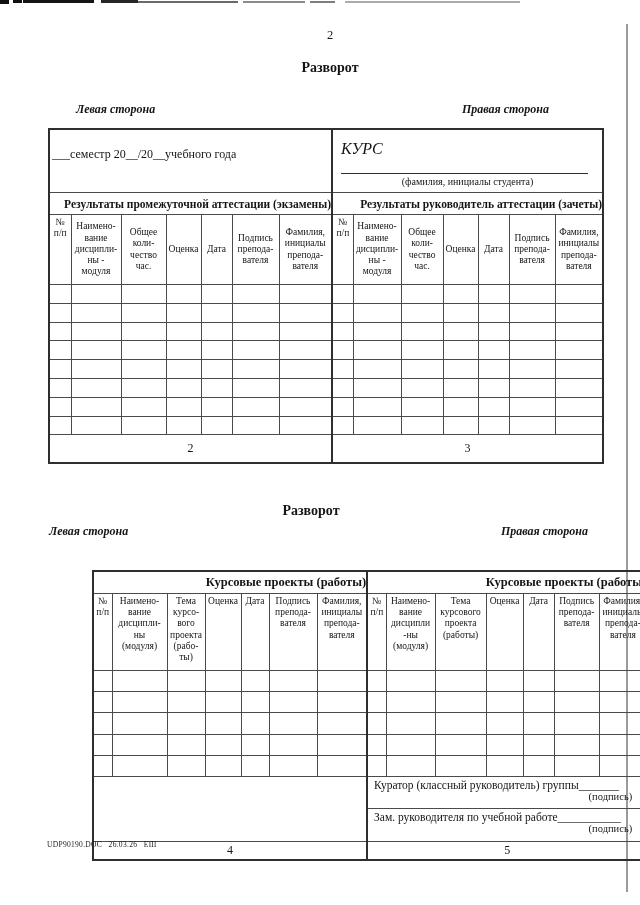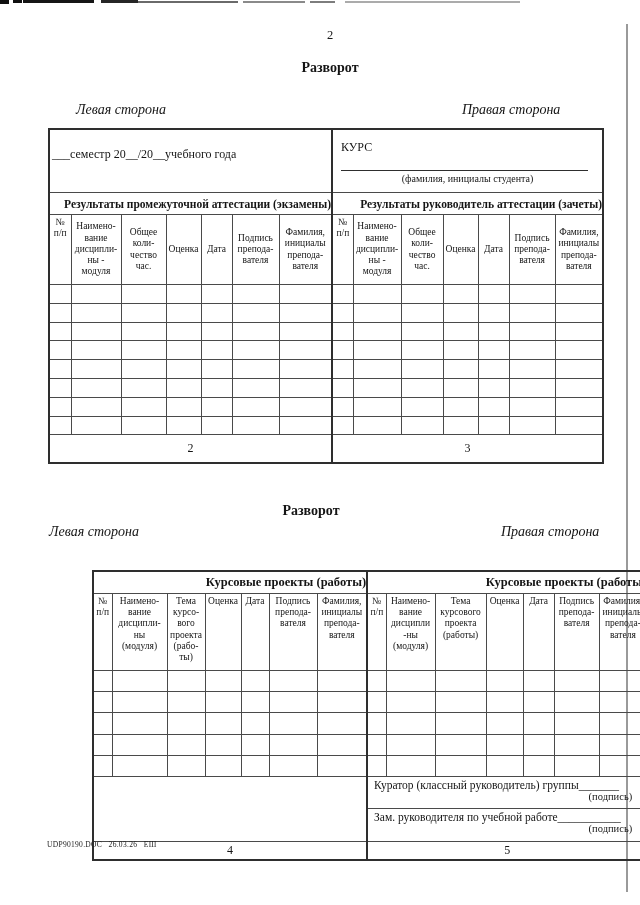--- a/index.html
+++ b/index.html
@@ -13,38 +13,38 @@
   .pageno {
     position:absolute; top:28px; left:0; width:640px; box-sizing:border-box;
     padding-left:20px; text-align:center; font-size:12.5px;
   }
   .h-title {
     position:absolute; left:0; width:640px; box-sizing:border-box;
     text-align:center; font-weight:bold; font-size:14px;
   }
   .h-title.s1 { top:60px; padding-left:20px; }
   .h-title.s2 { top:503px; padding-right:18px; }
-  .side-label { position:absolute; font-style:italic; font-size:14px; }
+  .side-label { position:absolute; font-style:italic; font-size:12px;font-weight:bold; }
   .lbl-s1-left  { left:76px;  top:102px; }
   .lbl-s1-right { left:462px; top:102px; }
   .lbl-s2-left  { left:49px;  top:524px; }
   .lbl-s2-right { left:501px; top:524px; }
   
   table {
     position:absolute; border-collapse:collapse; table-layout:fixed;
     border:2px solid #2e2e2e;
   }
   .t1 { left:48px; top:128px; width:554px; }
   .t2 { left:48px; top:570px; width:554px;margin-left:44px; }
   td { border:1px solid #4a4a4a; padding:0; overflow:hidden; }
   td.div-l { border-left:2px solid #2e2e2e; }
   
   .info-row td { height:62px; vertical-align:top; }
   .sem  { padding:17px 0 0 2px; font-size:12px; white-space:pre; }
-  .kurs { padding:10px 0 0 8px; font-size:12px; }
+  .kurs { padding:10px 0 0 8px; font-size:16px;font-style:italic; }
   .fill-line { border-bottom:1px solid #2e2e2e; margin:15px 14px 0 8px; height:0; }
   .cap  { text-align:center; font-size:10px; padding-top:2px; }
   
   .band td { height:21px; font-weight:bold; text-align:right; vertical-align:middle; }
   .t1 .band td { font-size:11.5px; }
   .t2 .band td { font-size:12.5px; }
   
   .colhead td {
     text-align:center; white-space:pre-line;
     font-size:9.5px; line-height:1.18;

